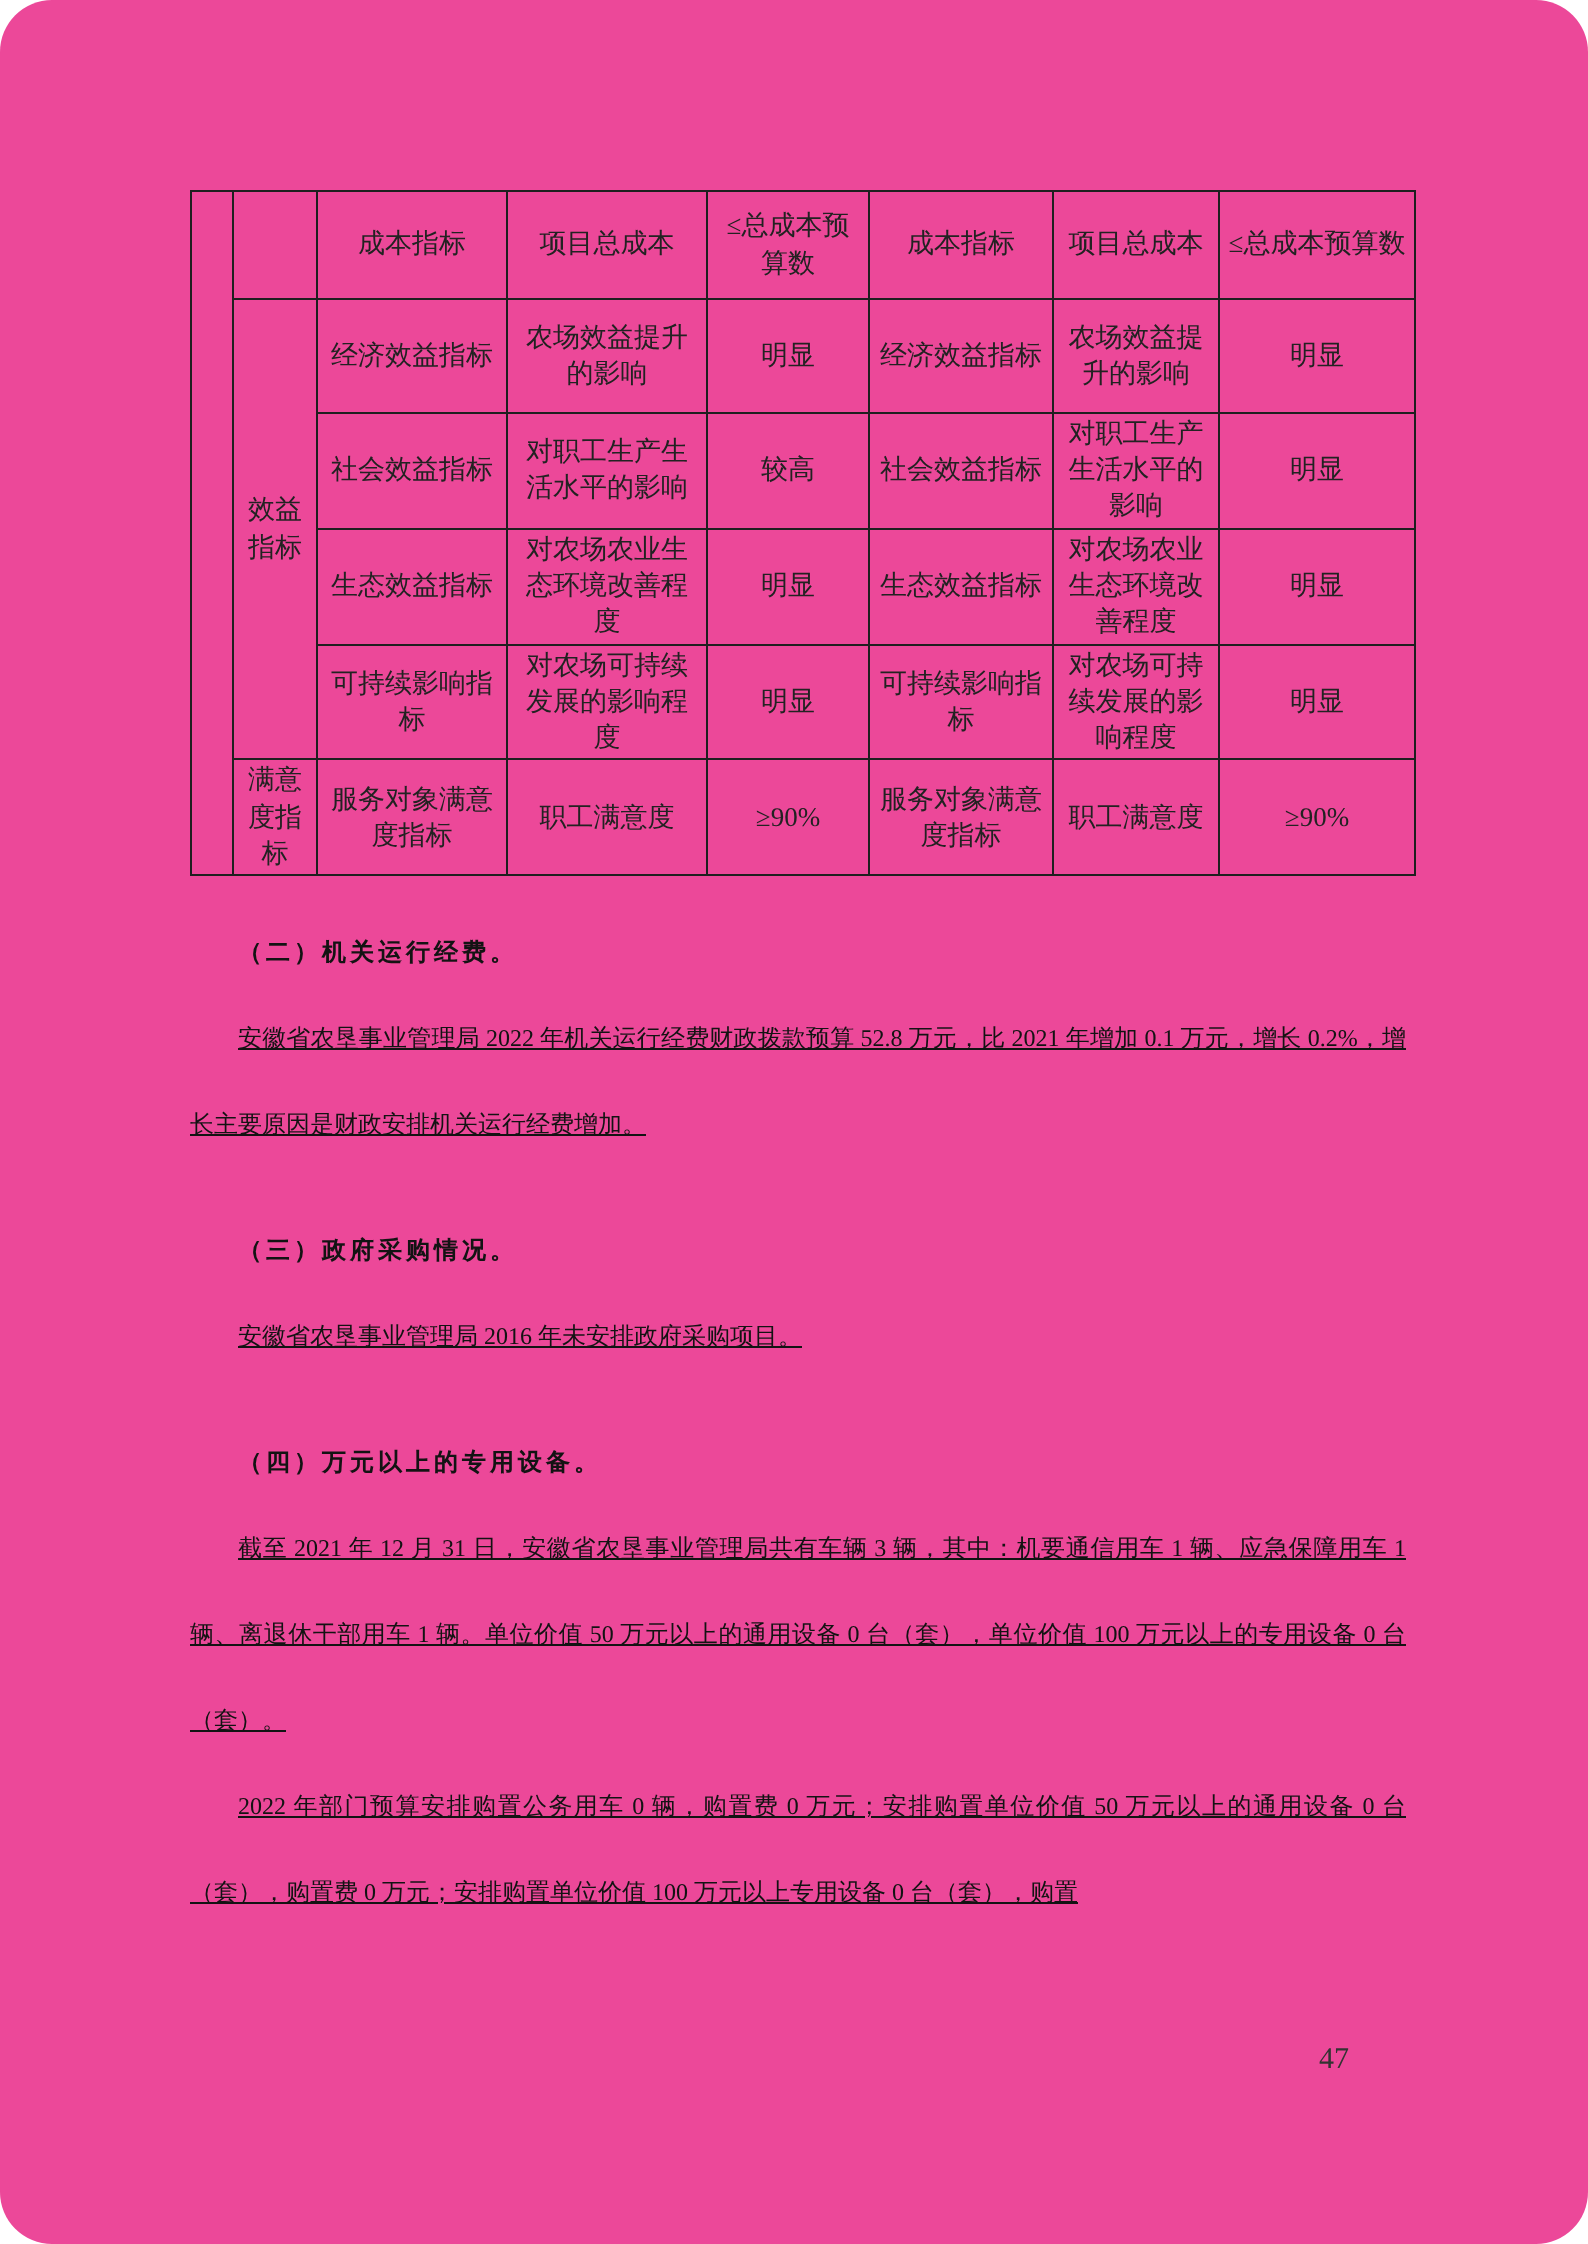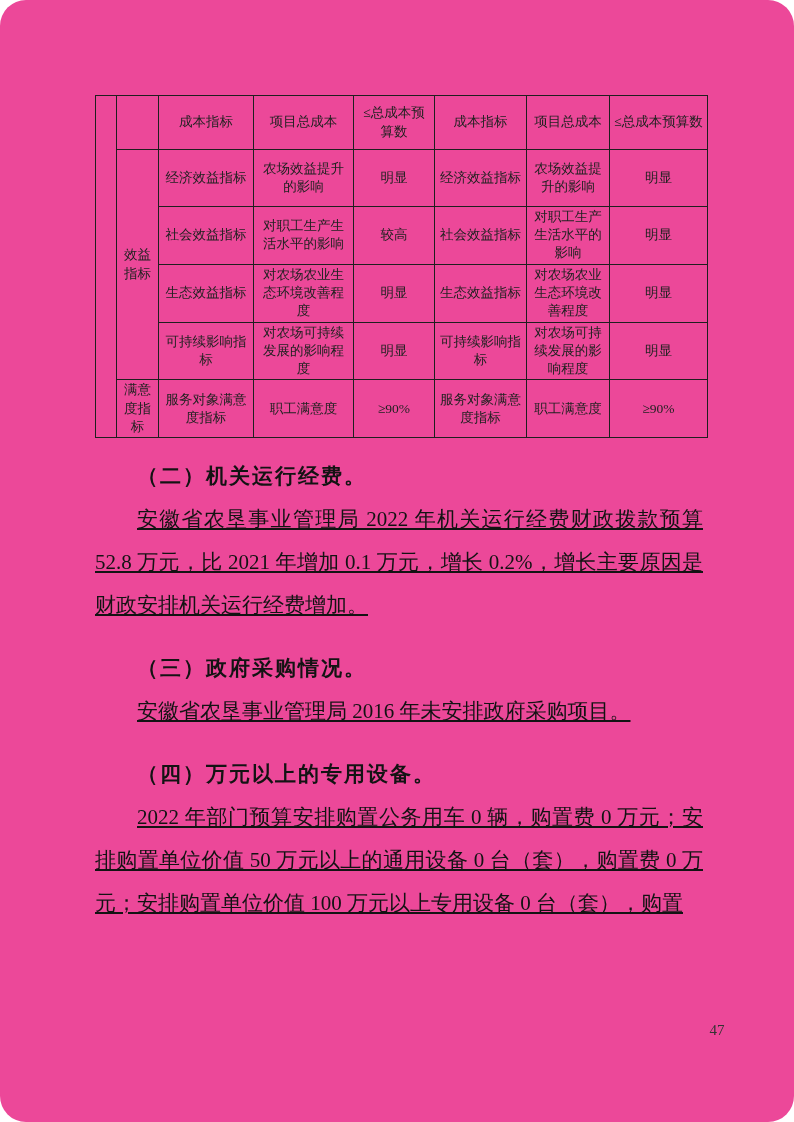--- a/index.html
+++ b/index.html
@@ -40,41 +40,41 @@
   tr.r4 { height: 58px; }
   tr.r5 { height: 57px; }
   tr.r6 { height: 58px; }
 
   
   .bodytext {
     position: absolute;
     left: 95px;
     top: 435px;
     width: 608px;
-    font-size: 21px;
+    font-size: 12px;
     line-height: 43px;
     text-align: justify;
     color: #131313;
   }
   .heading {
     font-weight: bold;
     text-indent: 2em;
     letter-spacing: 2px;
     margin: 0;
     padding-top: 20px;
   }
   .para {
     margin: 0;
     text-indent: 2em;
     text-decoration: underline;
   }
 
   .pagenum {
     position: absolute;
-    left: 702px;
+    left: 652px;
     top: 1022px;
     width: 30px;
     text-align: center;
     font-size: 15px;
     color: #333333;
   }
 </style>
 </head>
 <body>
 
@@ -149,19 +149,20 @@
 
   <div class="bodytext">
 
     <div class="heading">（二）机关运行经费。</div>
     <p class="para">安徽省农垦事业管理局 2022 年机关运行经费财政拨款预算 52.8 万元，比 2021 年增加 0.1 万元，增长 0.2%，增长主要原因是财政安排机关运行经费增加。</p>
 
     <div class="heading">（三）政府采购情况。</div>
     <p class="para">安徽省农垦事业管理局 2016 年未安排政府采购项目。</p>
 
     <div class="heading">（四）万元以上的专用设备。</div>
+    <p class="para">截至 2021 年 12 月 31 日，安徽省农垦事业管理局共有车辆 3 辆，其中：机要通信用车 1 辆、应急保障用车 1 辆、离退休干部用车 1 辆。单位价值 50 万元以上的通用设备 0 台（套），单位价值 100 万元以上的专用设备 0 台（套）。</p>
     <p class="para">2022 年部门预算安排购置公务用车 0 辆，购置费 0 万元；安排购置单位价值 50 万元以上的通用设备 0 台（套），购置费 0 万元；安排购置单位价值 100 万元以上专用设备 0 台（套），购置</p>
 
   </div>
 
   <div class="pagenum">47</div>
 
 </div>
 
 </body></html>

